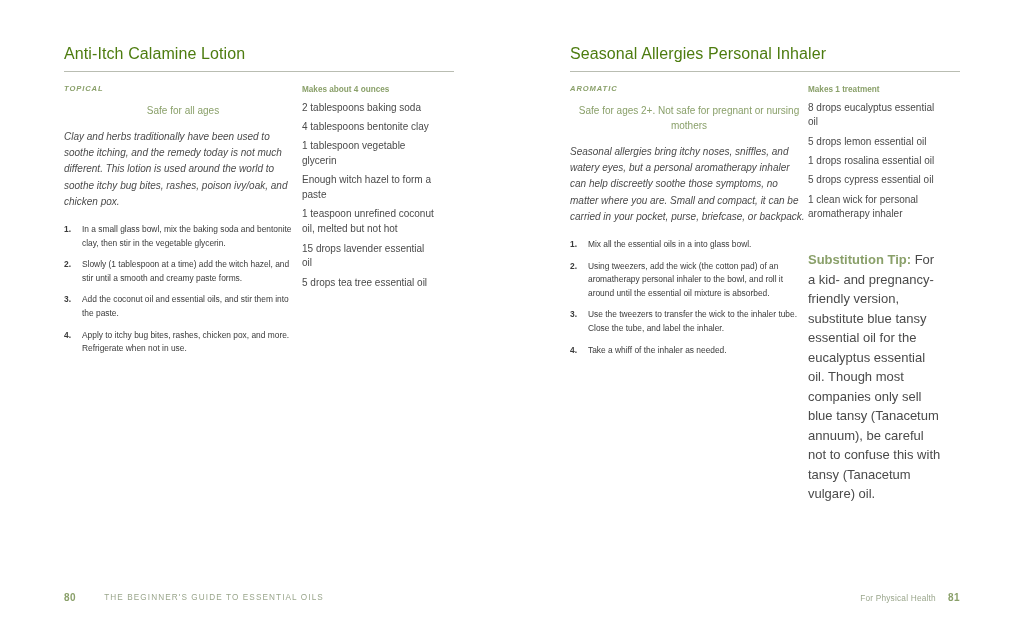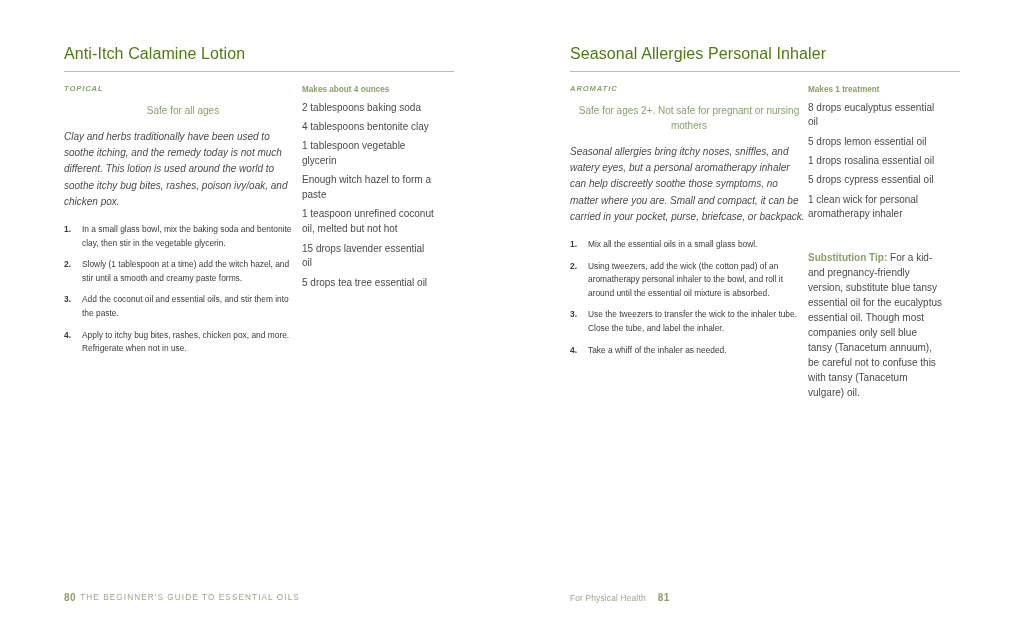--- a/index.html
+++ b/index.html
@@ -117,21 +117,21 @@
   }
   ul.ingredients li {
     font-size: 10px;
     line-height: 1.48;
     color: #4a4a4a;
     margin-bottom: 4.5px;
     padding-left: 0;
   }
   .tipbox {
     margin-top: 28px;
-    font-size: 10px;
+    font-size: 13px;
     line-height: 1.5;
     color: #4a4a4a;
   }
   .tipbox .tip-label {
     color: #8aa06a;
     font-weight: 700;
   }
   .footer {
     position: absolute;
     bottom: 28px;
@@ -139,30 +139,31 @@
     right: 42px;
     display: flex;
     align-items: center;
     font-size: 8.2px;
     letter-spacing: 1.1px;
     color: #9aa68c;
     text-transform: uppercase;
   }
   .page.right .footer {
     left: 58px;
-    right: 76px;
+    right: 64px;
+    justify-content: flex-end;
   }
   .folio {
     font-size: 10px;
     font-weight: 700;
     color: #8aa06a;
     letter-spacing: 0.5px;
   }
   .footer-text {
-    margin-left: 4px;
+    margin-left: 28px;
   }
   .page.right .footer-text {
     margin-left: 0;
     margin-right: 12px;
     text-transform: none;
     letter-spacing: 0.2px;
     font-size: 8.3px;
     font-style: normal;
     color: #9aa68c;
   }
@@ -212,21 +213,21 @@
   <div class="page right">
     <h1 class="recipe-title">Seasonal Allergies Personal Inhaler</h1>
     <hr class="title-rule">
 
     <div class="columns">
       <div class="col-main">
         <div class="tag">AROMATIC</div>
         <div class="safety">Safe for ages 2+. Not safe for pregnant or nursing mothers</div>
         <div class="intro">Seasonal allergies bring itchy noses, sniffles, and watery eyes, but a personal aromatherapy inhaler can help discreetly soothe those symptoms, no matter where you are. Small and compact, it can be carried in your pocket, purse, briefcase, or backpack.</div>
         <ol class="steps">
-          <li><span class="num">1.</span><span>Mix all the essential oils in a small glass bowl.</span></li>
+          <li><span class="num">1.</span><span>Mix all the essential oils in a into glass bowl.</span></li>
           <li><span class="num">2.</span><span>Using tweezers, add the wick (the cotton pad) of an aromatherapy personal inhaler to the bowl, and roll it around until the essential oil mixture is absorbed.</span></li>
           <li><span class="num">3.</span><span>Use the tweezers to transfer the wick to the inhaler tube. Close the tube, and label the inhaler.</span></li>
           <li><span class="num">4.</span><span>Take a whiff of the inhaler as needed.</span></li>
         </ol>
       </div>
 
       <div class="col-side">
         <div class="yield-label">Makes 1 treatment</div>
         <ul class="ingredients">
           <li>8 drops eucalyptus essential oil</li>

